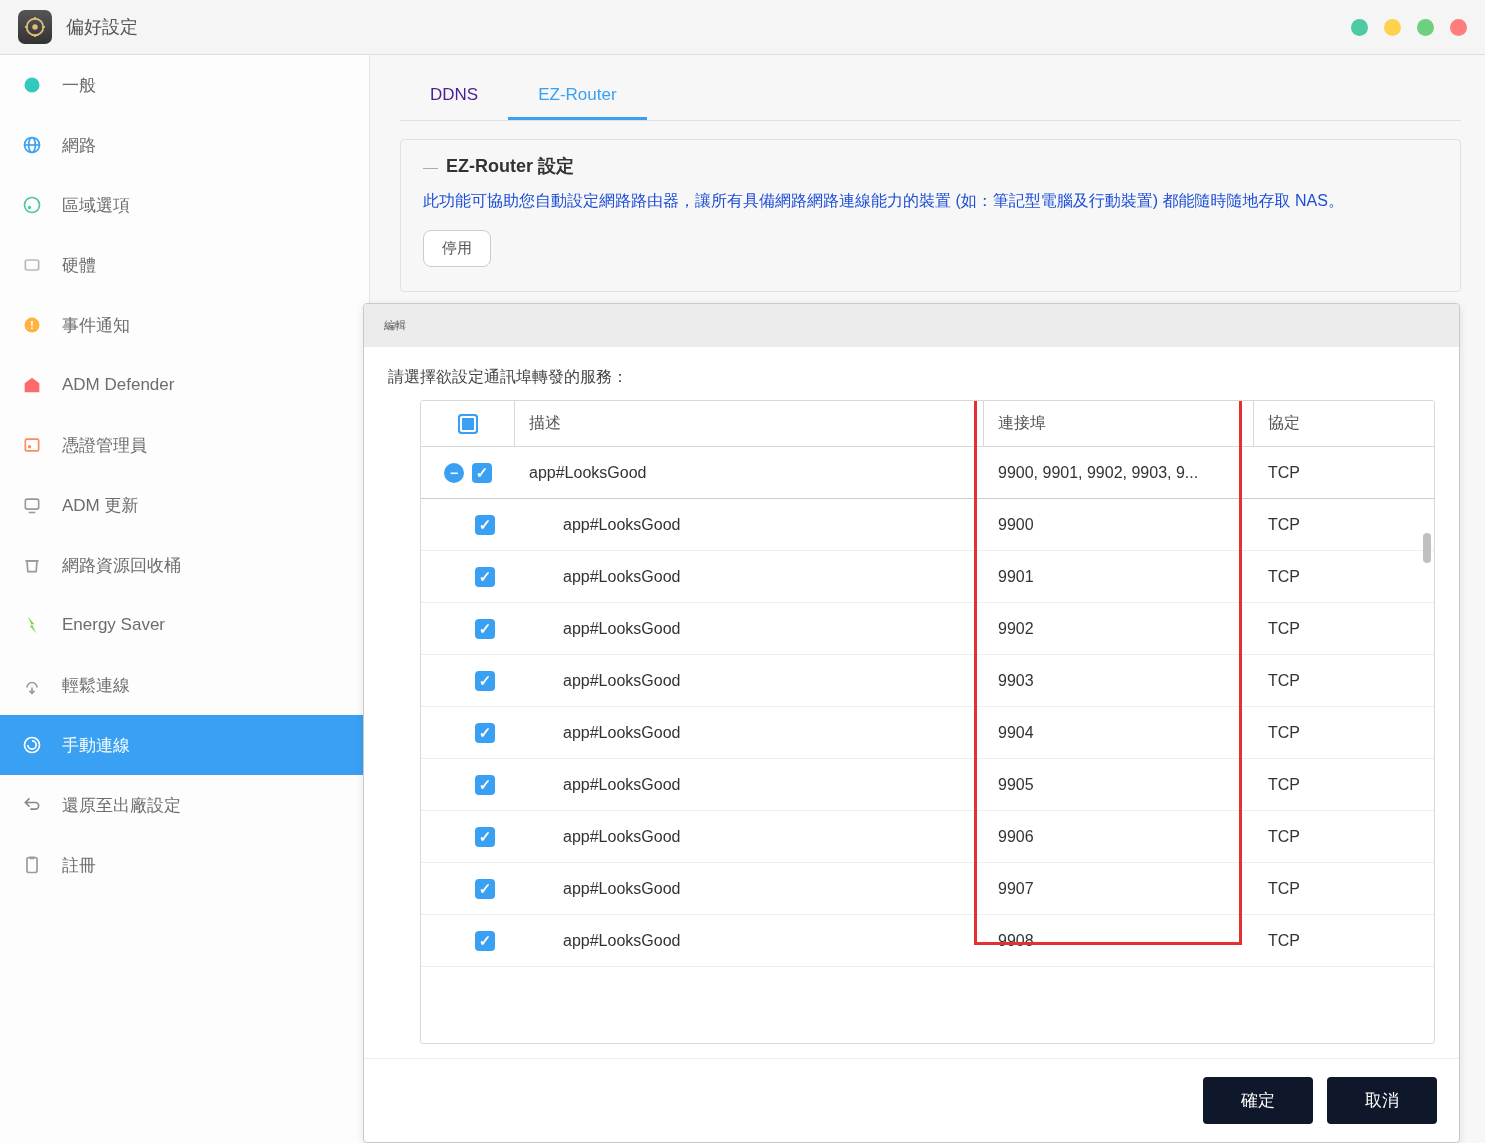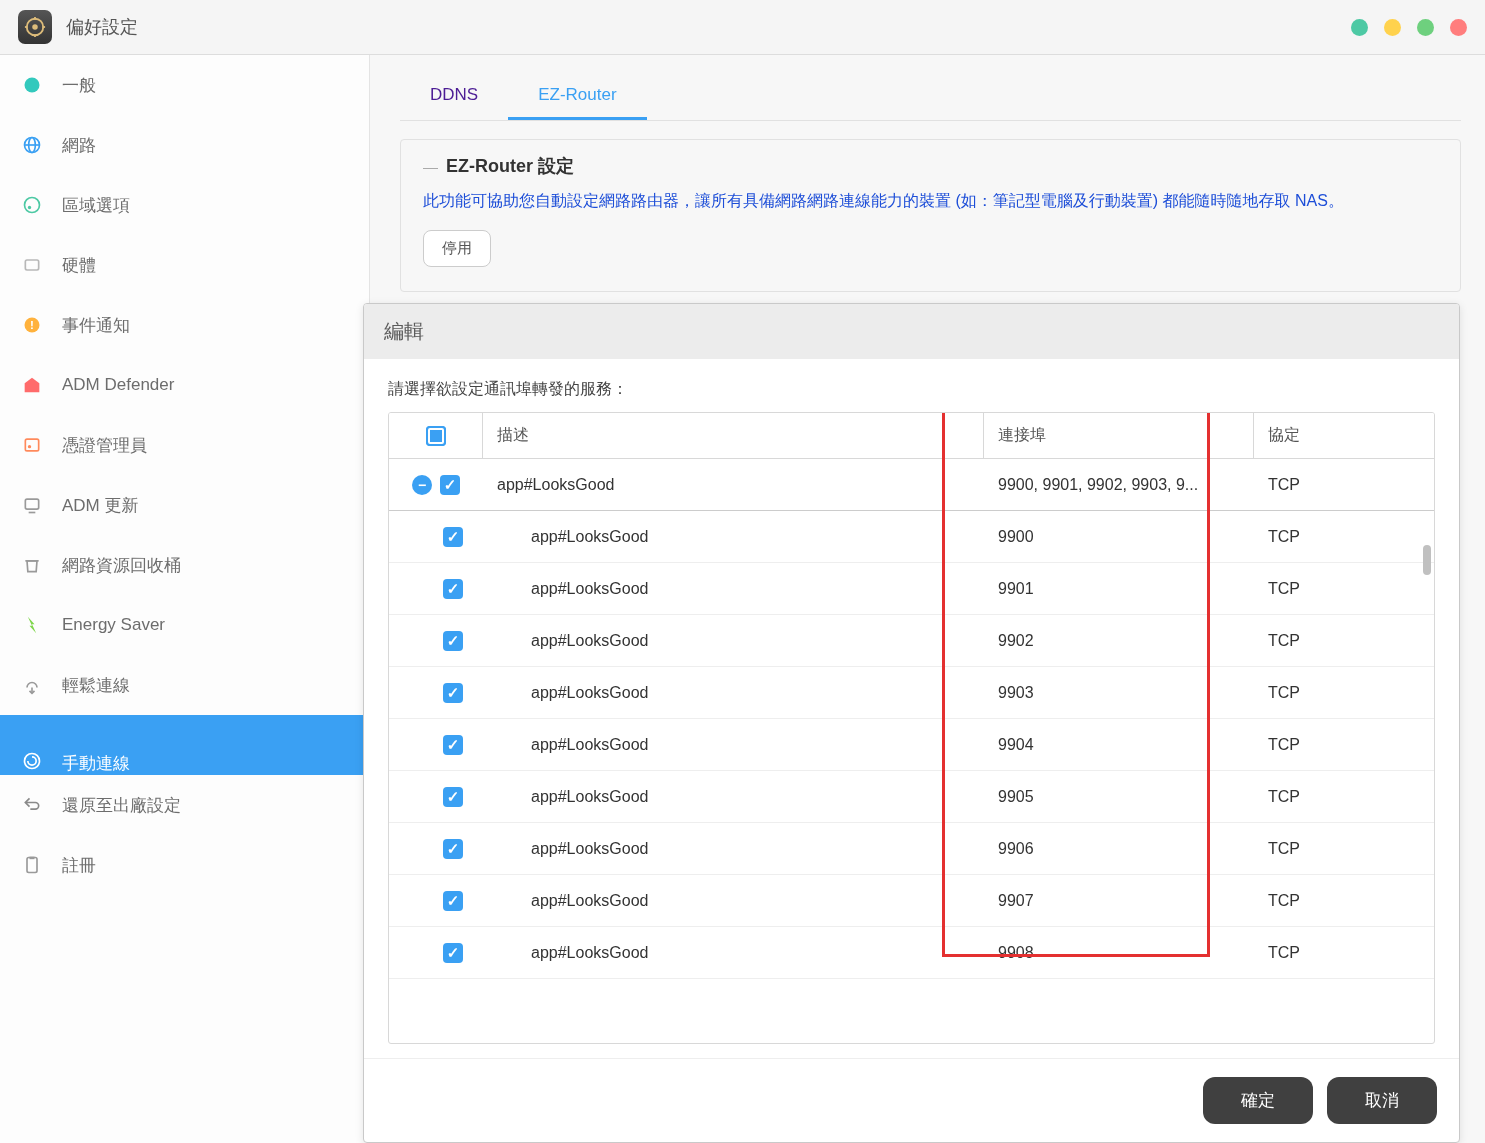--- a/index.html
+++ b/index.html
@@ -9,38 +9,38 @@
     .titlebar .app-icon { width:34px; height:34px; border-radius:7px; background:linear-gradient(#555,#333); display:flex; align-items:center; justify-content:center; margin-right:14px;}
     .titlebar .app-icon svg { width:22px; height:22px; }
     .titlebar .title { font-size:18px; color:#555; }
     .dots { margin-left:auto; display:flex; gap:16px; }
     .dots span { width:17px; height:17px; border-radius:50%; display:inline-block; }
     .dots .d1{background:#4dc9a4;} .dots .d2{background:#ffd24d;} .dots .d3{background:#6ed07e;} .dots .d4{background:#ff7d7d;}
     
     .layout { display:flex; height:calc(100% - 55px); }
     .sidebar { width:370px; border-right:1px solid #e4e4e4; background:#fdfdfd; overflow:hidden;}
     .side-item { display:flex; align-items:center; height:60px; padding:0 18px; color:#6d6d6d; font-size:17px; cursor:pointer;}
-    .side-item.active { background:#3aa0f3; color:#fff;align-items:flex-end;}
+    .side-item.active { background:#3aa0f3; color:#fff;}
     .side-icon { width:28px; height:28px; border-radius:5px; margin-right:16px; display:flex; align-items:center; justify-content:center; font-size:16px; color:#fff;}
     .content { flex:1; padding:20px 24px 24px 30px; }
     .tabs { display:flex; border-bottom:1px solid #e1e1e1; margin-bottom:18px;}
     .tab { padding:10px 30px 12px; color:#4c1d95; font-size:17px; cursor:pointer;}
     .tab.active { color:#3aa0f3; border-bottom:3px solid #3aa0f3;}
     .panel { border:1px solid #e1e1e1; border-radius:4px; padding:14px 22px 24px; }
     .panel-title-row{display:flex; align-items:center;}
     .panel-minus{ color:#aaa; font-size:15px; margin-right:8px;}
     .panel-title{ color:#333; font-weight:bold; font-size:18px;}
     .panel-desc{ color:#1d4ed8; font-size:16px; line-height:1.6; margin:10px 0 16px;}
     .disable-btn{ background:#fff; border:1px solid #ccc; border-radius:8px; padding:8px 18px; color:#555; font-size:15px; cursor:pointer;}
     
     .modal { position:absolute; left:363px; top:303px; right:25px; bottom:0; background:#fff; border:1px solid #c9c9c9; border-radius:4px; box-shadow:0 2px 8px rgba(0,0,0,.1); display:flex; flex-direction:column; overflow:hidden;}
-    .modal-header{ background:#ececec; padding:14px 20px; font-size:20px; color:#5a5a5a;}
+    .modal-header{ background:#ececec; padding:14px 20px; font-size:11px; color:#5a5a5a;}
     .modal-body{ flex:1; padding:20px 24px 14px 24px; display:flex; flex-direction:column; overflow:hidden;}
     .prompt{ font-size:16px; color:#444; margin-bottom:12px;}
-    .table-wrap{ border:1px solid #d8d8d8; border-radius:3px; overflow:hidden; flex:1; display:flex; flex-direction:column;}
+    .table-wrap{ border:1px solid #d8d8d8; border-radius:3px; overflow:hidden; flex:1; display:flex; flex-direction:column;margin-left:32px;}
     .thead{ display:flex; background:#fff; border-bottom:1px solid #d8d8d8;}
     .th{ padding:12px 14px; color:#555; font-size:16px; border-right:1px solid #d8d8d8;}
     .th.chk{ width:94px; display:flex; align-items:center; justify-content:center;}
     .th.c-desc{ flex:1;}
     .th.c-port{ width:270px;}
     .th.c-proto{ width:180px; border-right:none;}
     .tbody{ overflow:auto; flex:1; position:relative;}
     .trow{ display:flex; align-items:center; height:52px; border-bottom:1px solid #eee; font-size:16px; color:#333;}
     .trow.group{ border-bottom:1px solid #ccc;}
     .trow .cell{ padding:0 14px;}
@@ -48,21 +48,21 @@
     .cell.c-desc{ flex:1; display:flex; align-items:center;}
     .cell.c-port{ width:270px;}
     .cell.c-proto{ width:180px;}
     .trow .indent{ width:34px; flex-shrink:0;}
     .checkbox{ width:20px; height:20px; border-radius:4px; background:#3aa0f3; display:inline-flex; align-items:center; justify-content:center;}
     .checkbox.indet::after{ content:""; display:block; width:12px; height:12px; background:#3aa0f3; border:2px solid #fff; box-shadow:0 0 0 2px #3aa0f3; border-radius:2px;}
     .checkbox.chk::after{ content:"✓"; color:#fff; font-size:15px; font-weight:bold;}
     .collapse-btn{ width:20px; height:20px; border-radius:50%; background:#3aa0f3; color:#fff; display:flex; align-items:center; justify-content:center; font-size:14px; font-weight:bold; margin-right:8px;}
     .red-box{ position:absolute; border:3px solid #e43030; pointer-events:none; }
     .modal-footer{ display:flex; justify-content:flex-end; gap:14px; padding:18px 22px; border-top:1px solid #eee;}
-    .btn{ min-width:110px; padding:12px 12px; border:none; border-radius:12px; background:#404040; color:#fff; font-size:17px; cursor:pointer;}
+    .btn{ min-width:110px; padding:12px 12px; border:none; border-radius:4px; background:#0f172a; color:#fff; font-size:17px; cursor:pointer;}
     .scrollbar-fake{ position:absolute; right:3px; top:132px; width:8px; height:30px; border-radius:4px; background:#c0c0c0;}
   </style>
 </head>
 <body>
 
 <div class="titlebar">
   <div class="app-icon">
     <svg viewBox="0 0 24 24">
         <circle cx="12" cy="12" r="9" fill="none" stroke="#ddbc7a" stroke-width="2"></circle>
         <circle cx="12" cy="12" r="3" fill="#ddbc7a"></circle>

